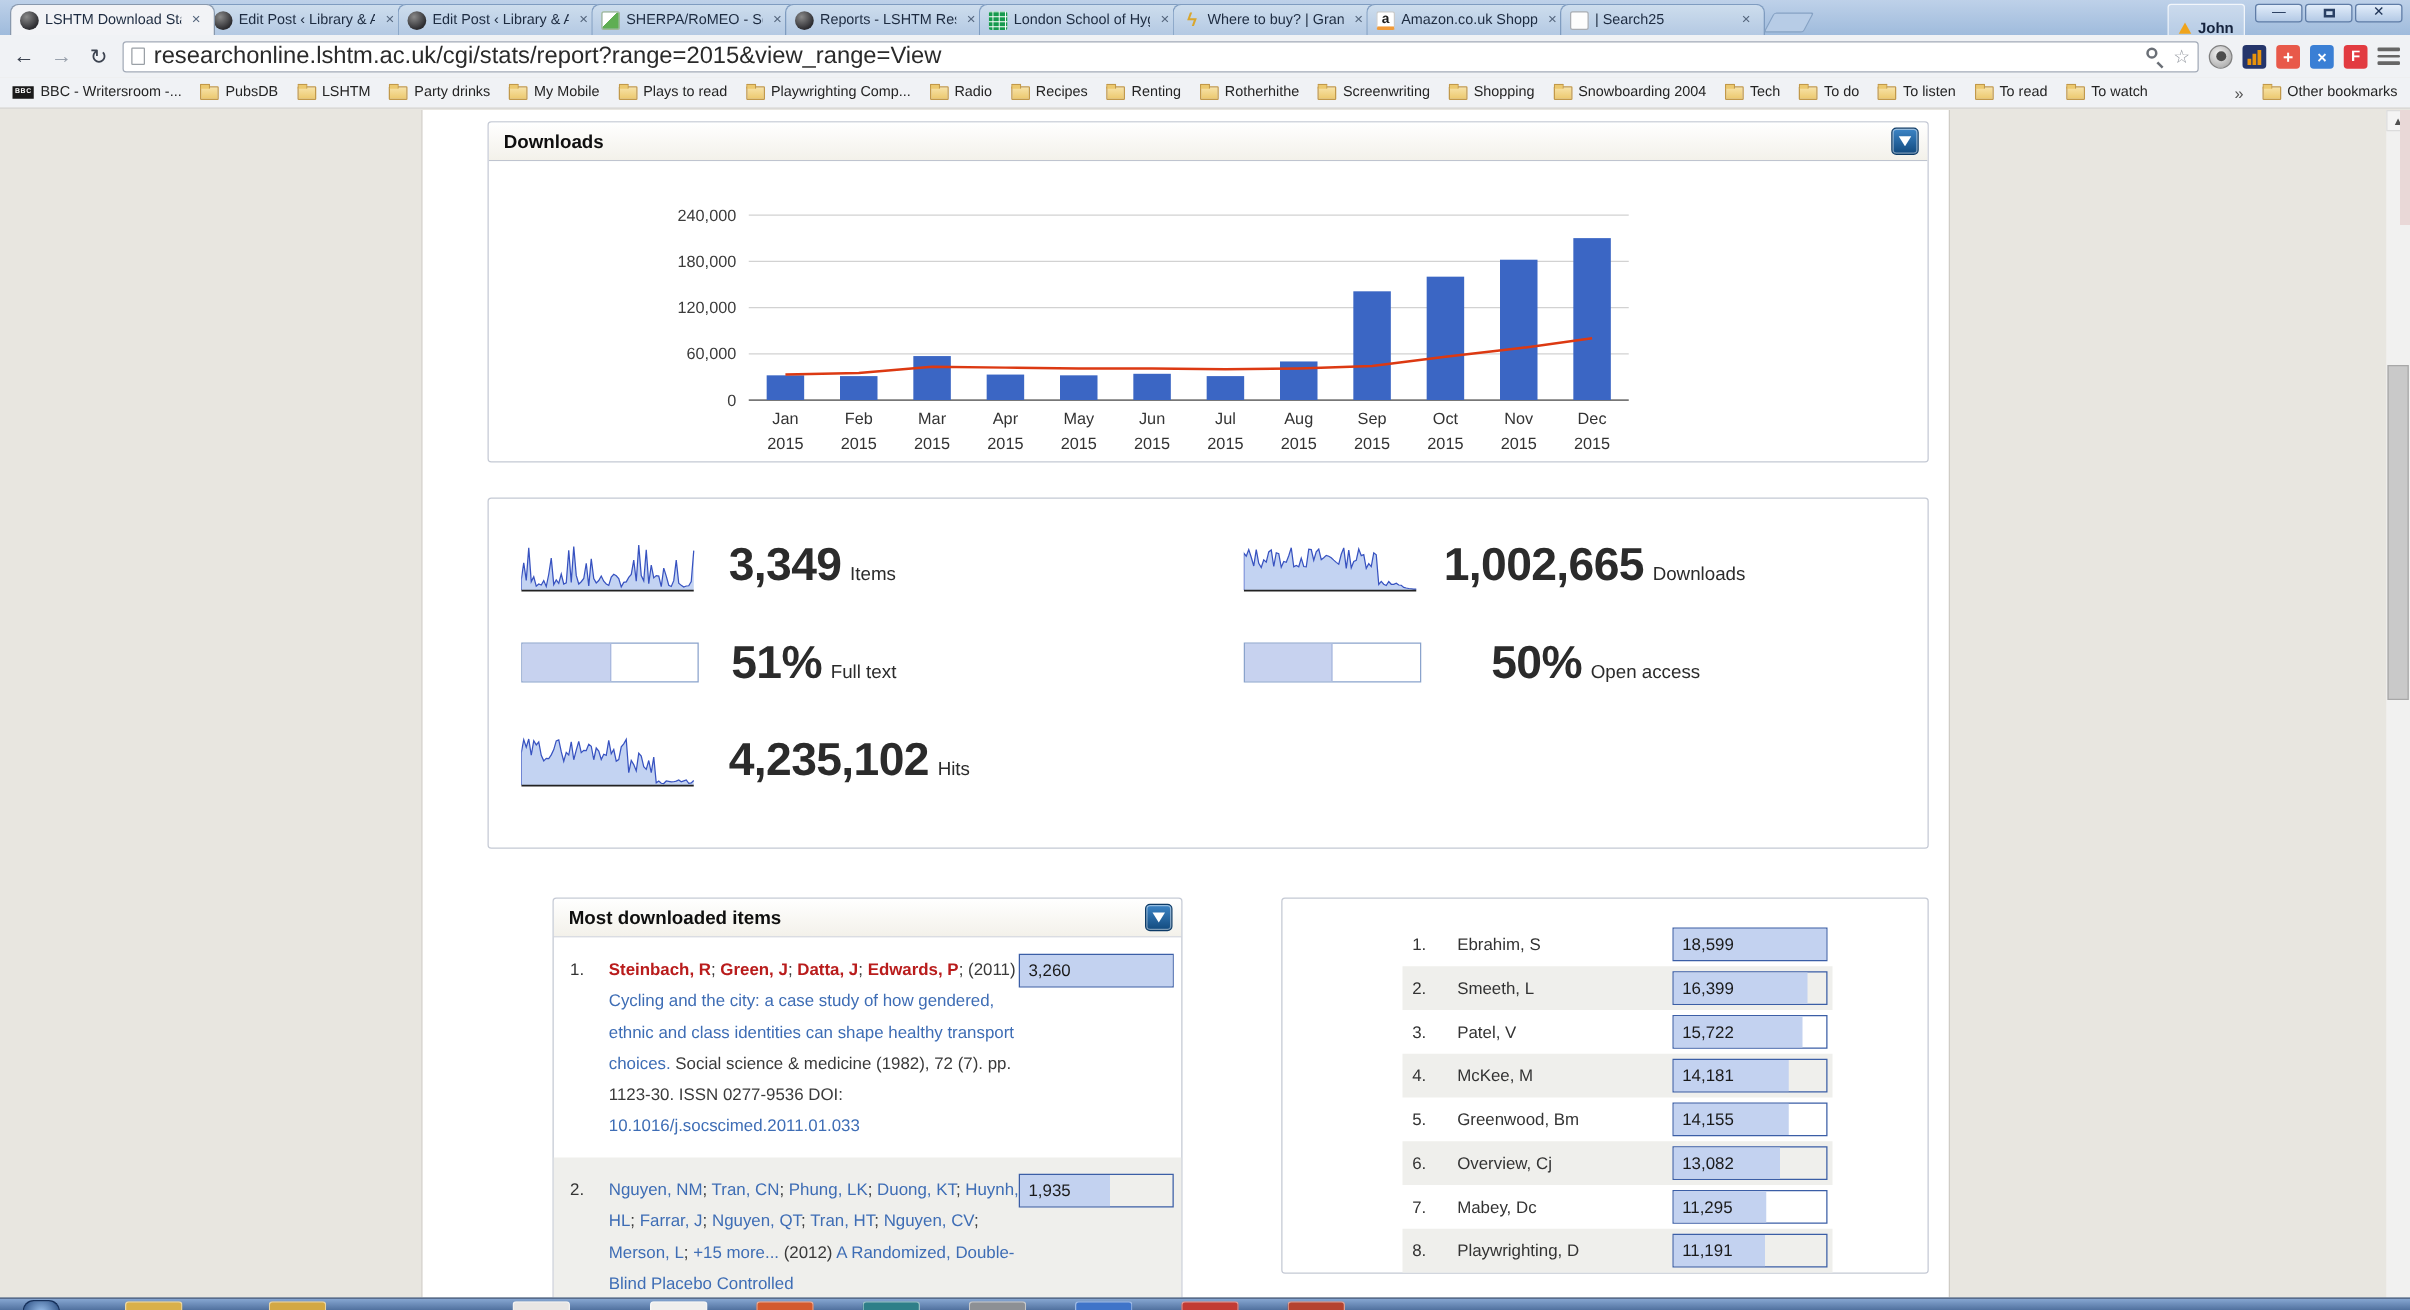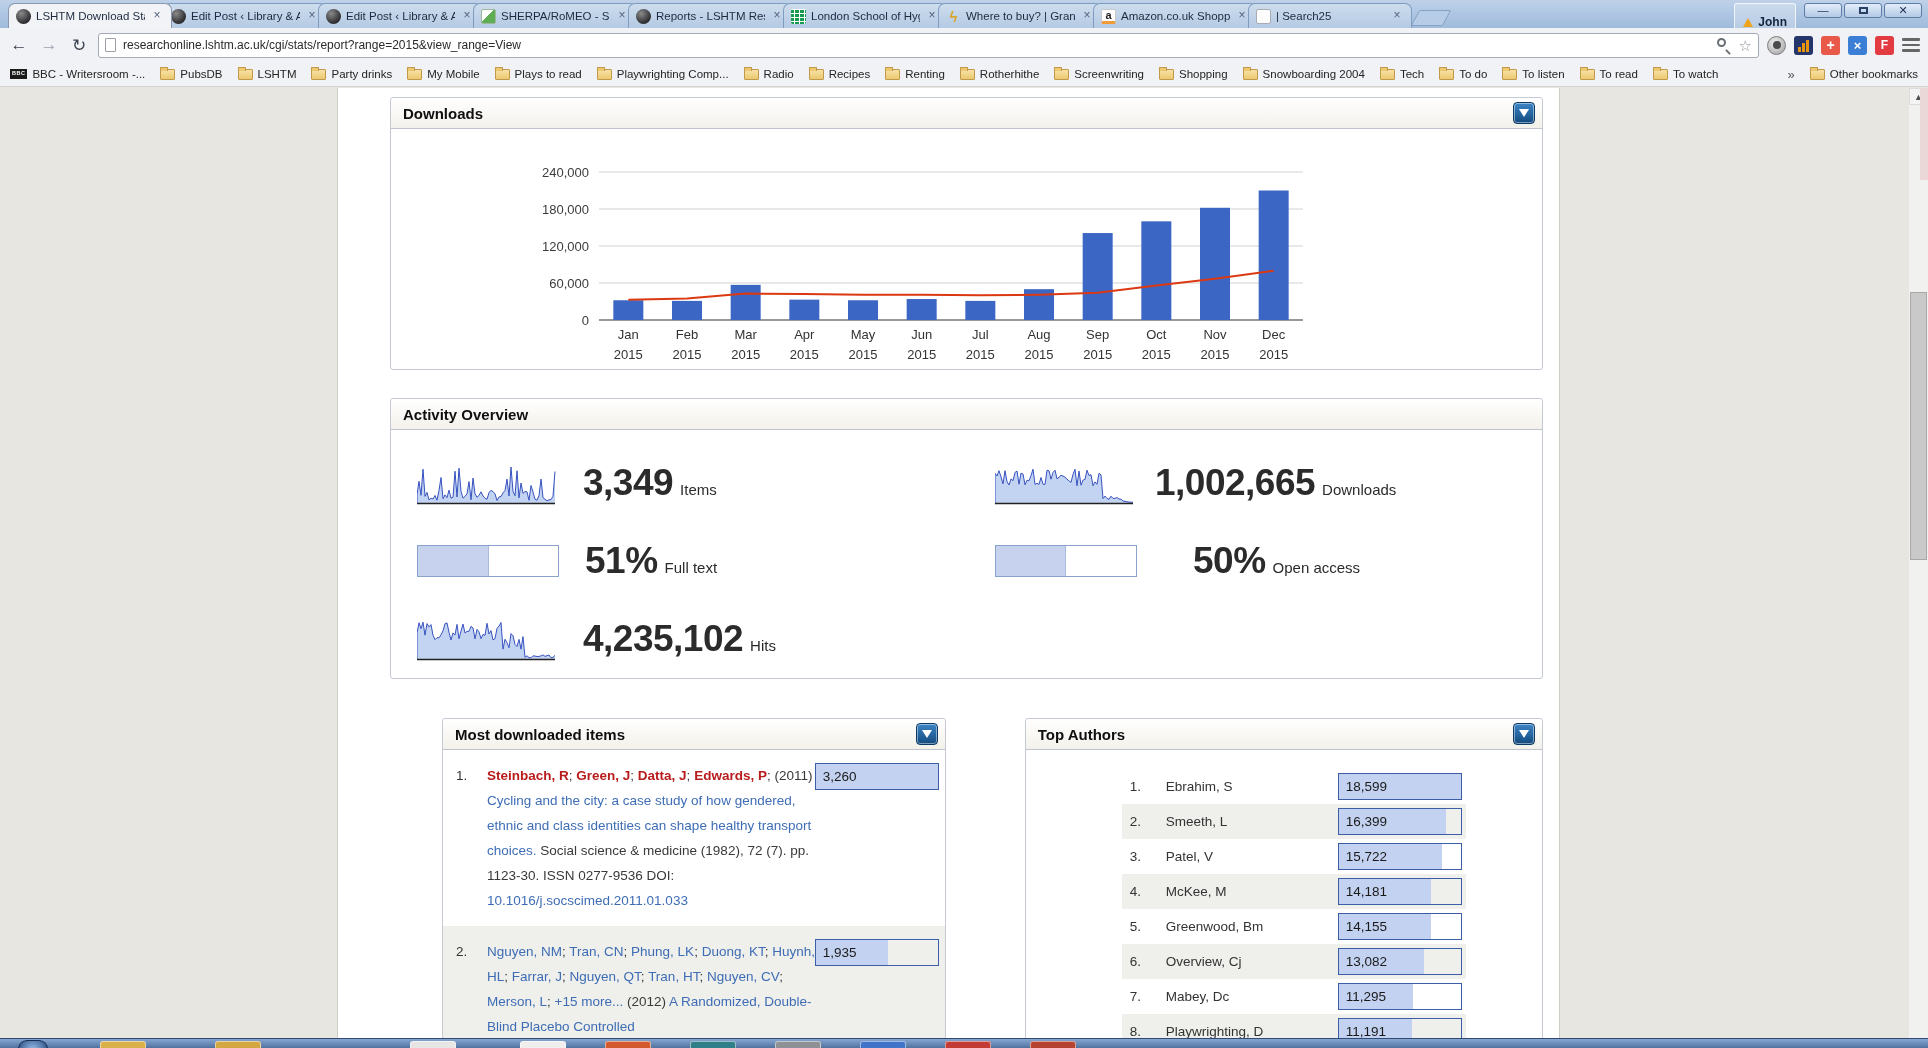--- a/index.html
+++ b/index.html
@@ -42,21 +42,21 @@
   .wmax-glyph{width:9px;height:7px;border:2px solid #2a4064;}
 
   
   .toolbar{position:absolute;top:28px;left:0;right:0;height:34px;background:#f0f2f5;
     display:flex;align-items:center;padding:0 8px;gap:8px;}
   .nav-ic{font-size:17px;color:#3c4350;width:22px;text-align:center;}
   .nav-ic.dim{color:#9aa2ad;}
   .omnibox{flex:1;height:25px;background:#fff;border:1px solid #a3abb8;border-radius:3px;
     display:flex;align-items:center;padding:0 6px;gap:7px;}
   .ob-page-ic{width:11px;height:14px;background:#fff;border:1px solid #9aa0a6;border-radius:1px;}
-  .ob-url{flex:1;font-size:12px;color:#2a2a2a;white-space:nowrap;overflow:hidden;}
+  .ob-url{flex:1;font-size:19px;color:#2a2a2a;white-space:nowrap;overflow:hidden;}
   .ob-zoom{position:relative;width:16px;height:16px;}
   .ob-zoom i{position:absolute;left:1px;top:1px;width:9px;height:9px;border:2px solid #6a6f76;border-radius:50%;}
   .ob-zoom b{position:absolute;right:1px;bottom:0;width:6px;height:2px;background:#6a6f76;transform:rotate(45deg);}
   .ob-star{font-size:15px;color:#8b9099;line-height:1;}
   .ext-ic{width:19px;height:19px;border-radius:3px;display:flex;align-items:center;justify-content:center;flex:none;}
   .ext-cam{border-radius:50%;background:radial-gradient(circle at 40% 35%,#f2f2f2,#9c9c9c);border:1px solid #7f7f7f;}
   .ext-cam i{width:8px;height:8px;border-radius:50%;background:#4c4c4c;}
   .ext-stats{background:#24356b;display:flex;align-items:flex-end;justify-content:center;gap:1px;padding-bottom:3px;}
   .ext-stats i{width:3px;background:#e8930c;display:block;}
   .ext-pocket{background:#e8594a;color:#fff;font-weight:bold;font-size:14px;}
@@ -375,23 +375,20 @@
               <text x="824" y="230" text-anchor="middle" font-size="13" fill="#333">2015</text>
               <rect x="867.6666666666666" y="61.5" width="30" height="129.5" fill="#3b66c4"></rect>
               <text x="882.6666666666666" y="210" text-anchor="middle" font-size="13" fill="#333">Dec</text>
               <text x="882.6666666666666" y="230" text-anchor="middle" font-size="13" fill="#333">2015</text>
               <polyline points="237.33333333333334,170.65 296,169.41666666666666 354.66666666666663,164.48333333333335 413.3333333333333,165.1 471.99999999999994,165.71666666666667 530.6666666666666,165.71666666666667 589.3333333333334,166.33333333333334 648,165.71666666666667 706.6666666666666,163.86666666666667 765.3333333333334,156.46666666666667 824,149.68333333333334 882.6666666666666,141.66666666666669" fill="none" stroke="#dc3912" stroke-width="2"></polyline>
             </svg>
         </div>
       </section>
 
       <section class="panel activity-panel">
-        <div class="phead">
-          <span>Activity Overview</span>
-        </div>
         <div class="act-body">
           <div class="act-cell">
             <svg class="spark" id="spark-items" width="140" height="44">
                 <path d="M0,42 L0.0,33.8 L2.0,20.3 L4.0,34.3 L6.0,8.2 L8.0,35.3 L10.0,31.4 L12.0,38.9 L14.0,37.2 L16.0,38.0 L18.0,34.5 L20.0,39.2 L22.0,29.4 L24.0,16.5 L26.0,37.7 L28.0,33.9 L30.0,36.7 L32.0,29.2 L34.0,37.2 L36.0,36.2 L38.0,10.2 L40.0,36.0 L42.0,7.3 L44.0,30.3 L46.0,37.2 L48.0,35.4 L50.0,32.8 L52.0,20.6 L54.0,38.8 L56.0,17.1 L58.0,32.8 L60.0,36.3 L62.0,34.4 L64.0,30.8 L66.0,35.0 L68.0,37.2 L70.0,38.3 L72.0,31.6 L74.0,29.4 L76.0,30.6 L78.0,32.9 L80.0,39.5 L82.0,35.9 L84.0,35.5 L86.0,31.9 L88.0,29.5 L90.0,18.1 L92.0,35.0 L94.0,6.1 L96.0,30.4 L98.0,34.7 L100.0,9.8 L102.0,36.9 L104.0,22.0 L106.0,32.3 L108.0,30.5 L110.0,30.9 L112.0,39.3 L114.0,24.5 L116.0,30.9 L118.0,38.2 L120.0,39.2 L122.0,34.5 L124.0,18.1 L126.0,36.6 L128.0,38.3 L130.0,39.7 L132.0,38.8 L134.0,38.6 L136.0,35.3 L138.0,10.5 L138,42 Z" fill="rgba(185,203,240,0.85)" stroke="none"></path>
                 <path d="M0,42 L0.0,33.8 L2.0,20.3 L4.0,34.3 L6.0,8.2 L8.0,35.3 L10.0,31.4 L12.0,38.9 L14.0,37.2 L16.0,38.0 L18.0,34.5 L20.0,39.2 L22.0,29.4 L24.0,16.5 L26.0,37.7 L28.0,33.9 L30.0,36.7 L32.0,29.2 L34.0,37.2 L36.0,36.2 L38.0,10.2 L40.0,36.0 L42.0,7.3 L44.0,30.3 L46.0,37.2 L48.0,35.4 L50.0,32.8 L52.0,20.6 L54.0,38.8 L56.0,17.1 L58.0,32.8 L60.0,36.3 L62.0,34.4 L64.0,30.8 L66.0,35.0 L68.0,37.2 L70.0,38.3 L72.0,31.6 L74.0,29.4 L76.0,30.6 L78.0,32.9 L80.0,39.5 L82.0,35.9 L84.0,35.5 L86.0,31.9 L88.0,29.5 L90.0,18.1 L92.0,35.0 L94.0,6.1 L96.0,30.4 L98.0,34.7 L100.0,9.8 L102.0,36.9 L104.0,22.0 L106.0,32.3 L108.0,30.5 L110.0,30.9 L112.0,39.3 L114.0,24.5 L116.0,30.9 L118.0,38.2 L120.0,39.2 L122.0,34.5 L124.0,18.1 L126.0,36.6 L128.0,38.3 L130.0,39.7 L132.0,38.8 L134.0,38.6 L136.0,35.3 L138.0,10.5" fill="none" stroke="#3752c0" stroke-width="1"></path>
                 <line x1="0" y1="42.5" x2="138" y2="42.5" stroke="#222" stroke-width="1.5"></line>
               </svg>
             <span class="numwrap">
                 <span class="act-num">3,349</span>
             <span class="act-lab">Items</span>
@@ -463,26 +460,20 @@
                 <div class="mdi-body"><a class="lk" href="#">Nguyen, NM</a>; <a class="lk" href="#">Tran, CN</a>; <a class="lk" href="#">Phung, LK</a>; <a class="lk" href="#">Duong, KT</a>; <a class="lk" href="#">Huynh, HL</a>; <a class="lk" href="#">Farrar, J</a>; <a class="lk" href="#">Nguyen, QT</a>; <a class="lk" href="#">Tran, HT</a>; <a class="lk" href="#">Nguyen, CV</a>; <a class="lk" href="#">Merson, L</a>; <a class="lk" href="#">+15 more...</a> (2012) <a class="lk" href="#">A Randomized, Double-Blind Placebo Controlled</a></div>
                 <span class="cbar">
                   <i style="width: 59%;"></i>
                   <b>1,935</b>
                 </span>
               </div>
             </div>
         </section>
 
         <section class="panel au-panel">
-          <div class="phead">
-            <span>Top Authors</span>
-            <span class="dd-btn">
-                <i></i>
-              </span>
-          </div>
           <div class="au-wrap" id="au-list">
               <div class="au-row">
                 <span class="au-rank">1.</span>
                 <span class="au-name">Ebrahim, S</span>
                 <span class="cbar">
                   <i style="width: 100%;"></i>
                   <b>18,599</b>
                 </span>
               </div>
               <div class="au-row alt">

